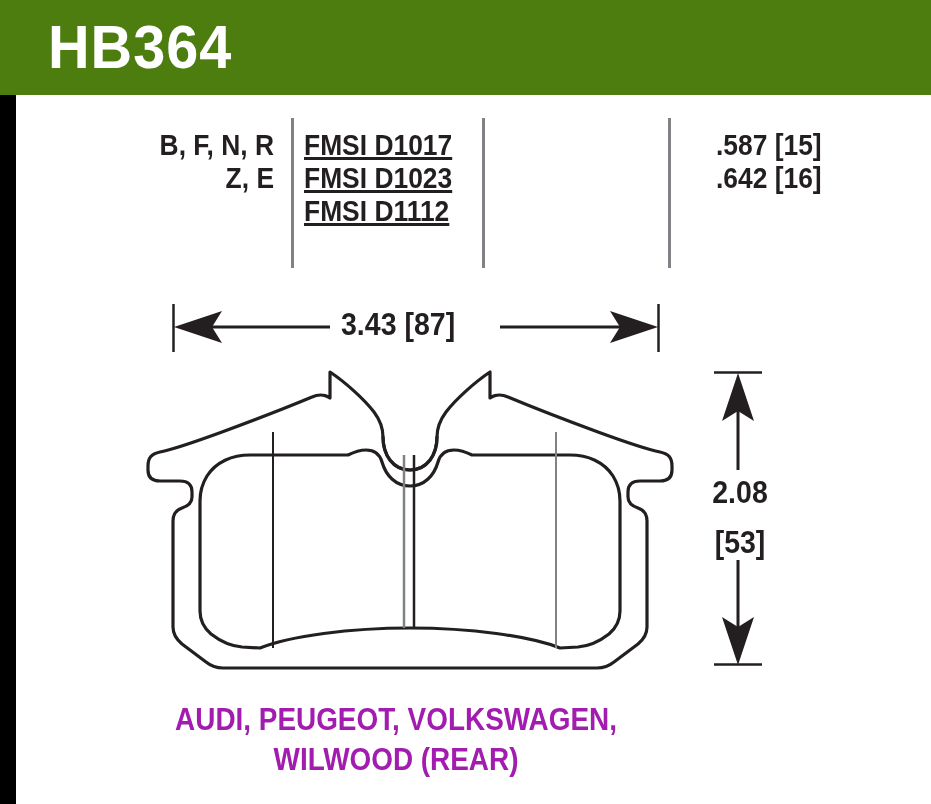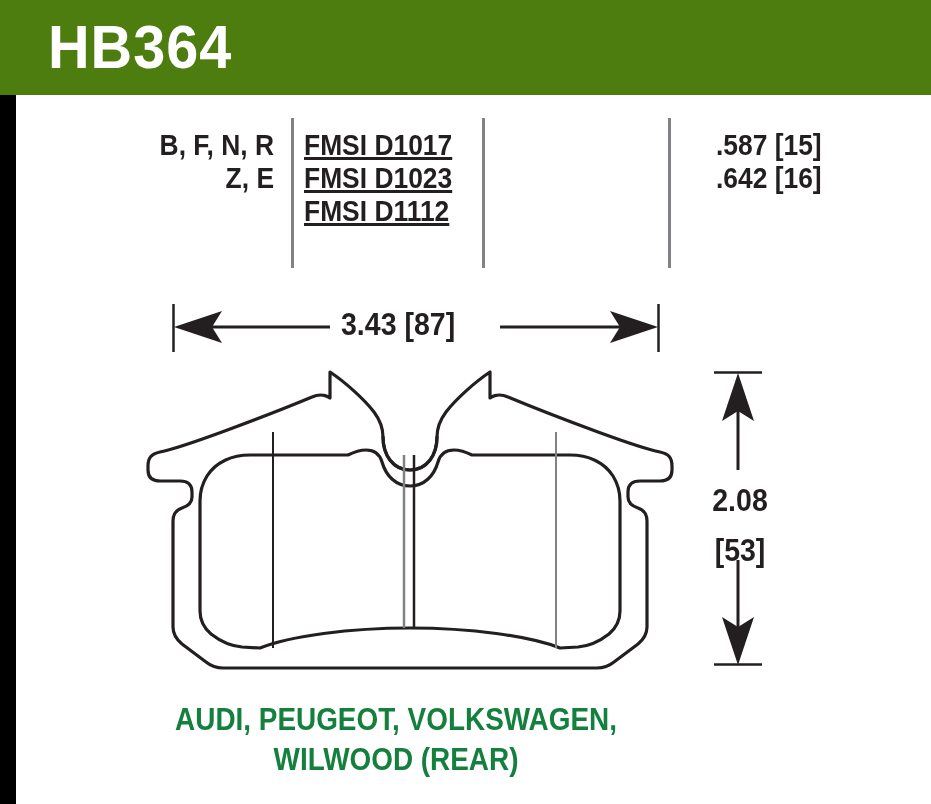--- a/index.html
+++ b/index.html
@@ -50,31 +50,31 @@
   .cell-thick{left:700px;top:16px;width:190px;}
 
   
   .dim-h{position:absolute;left:0;top:0;width:931px;height:804px;pointer-events:none;}
 
   
   .caption{
     position:absolute;left:16px;top:700px;width:760px;text-align:center;
     font-size:31px;font-weight:bold;line-height:40px;
     font-family:"Liberation Sans","DejaVu Sans",sans-serif;
-    color:#15803d;
+    color:#a21caf;
   }
   .caption .cl{display:block;transform:scaleX(0.9);}
 
   
   .dimtext{
     position:absolute;font-size:31px;font-weight:bold;color:#231f20;
     font-family:"Liberation Sans","DejaVu Sans",sans-serif;white-space:nowrap;
   }
   .dim-h-label{left:341px;top:307px;transform:scaleX(0.92);transform-origin:left top;}
-  .dim-v-label{left:700px;top:468px;width:80px;text-align:center;line-height:50px;margin-top:8px;}
+  .dim-v-label{left:700px;top:468px;width:80px;text-align:center;line-height:50px;}
   .dim-v-label span{display:block;transform:scaleX(0.92);}
 </style>
 </head>
 <body>
 
 <div id="sheet">
 
   <div class="header-band">
     <div class="part-number">HB364</div>
   </div>

